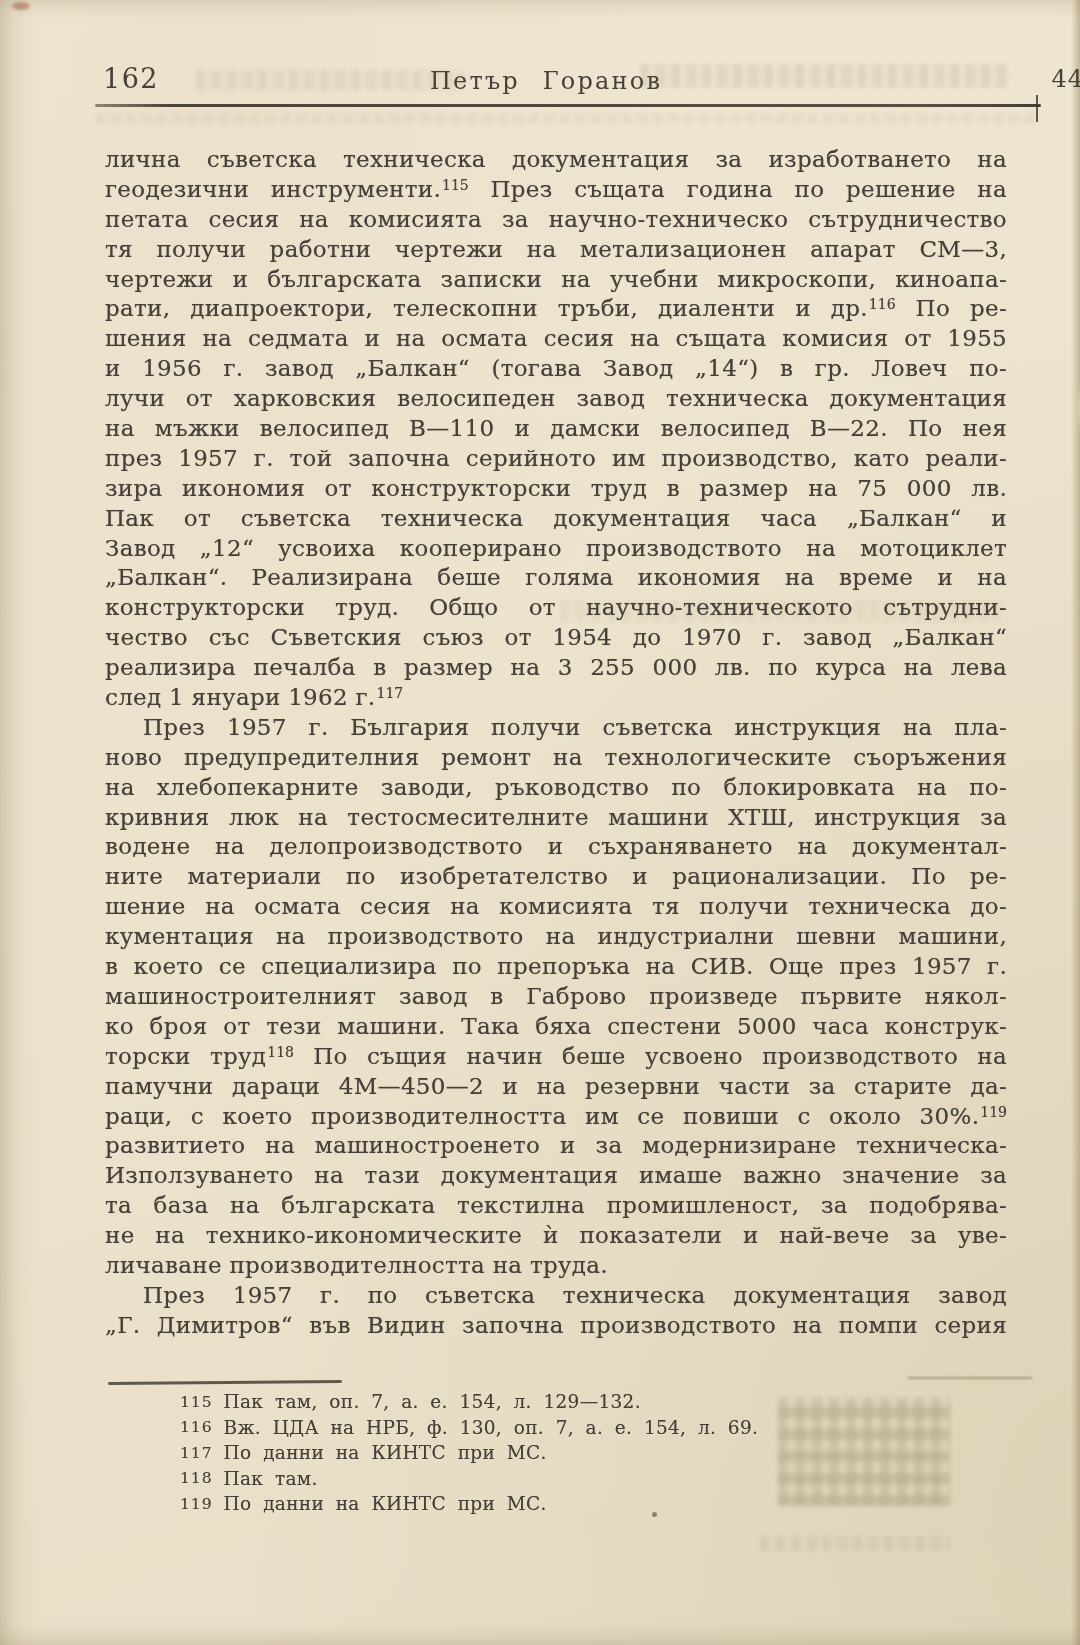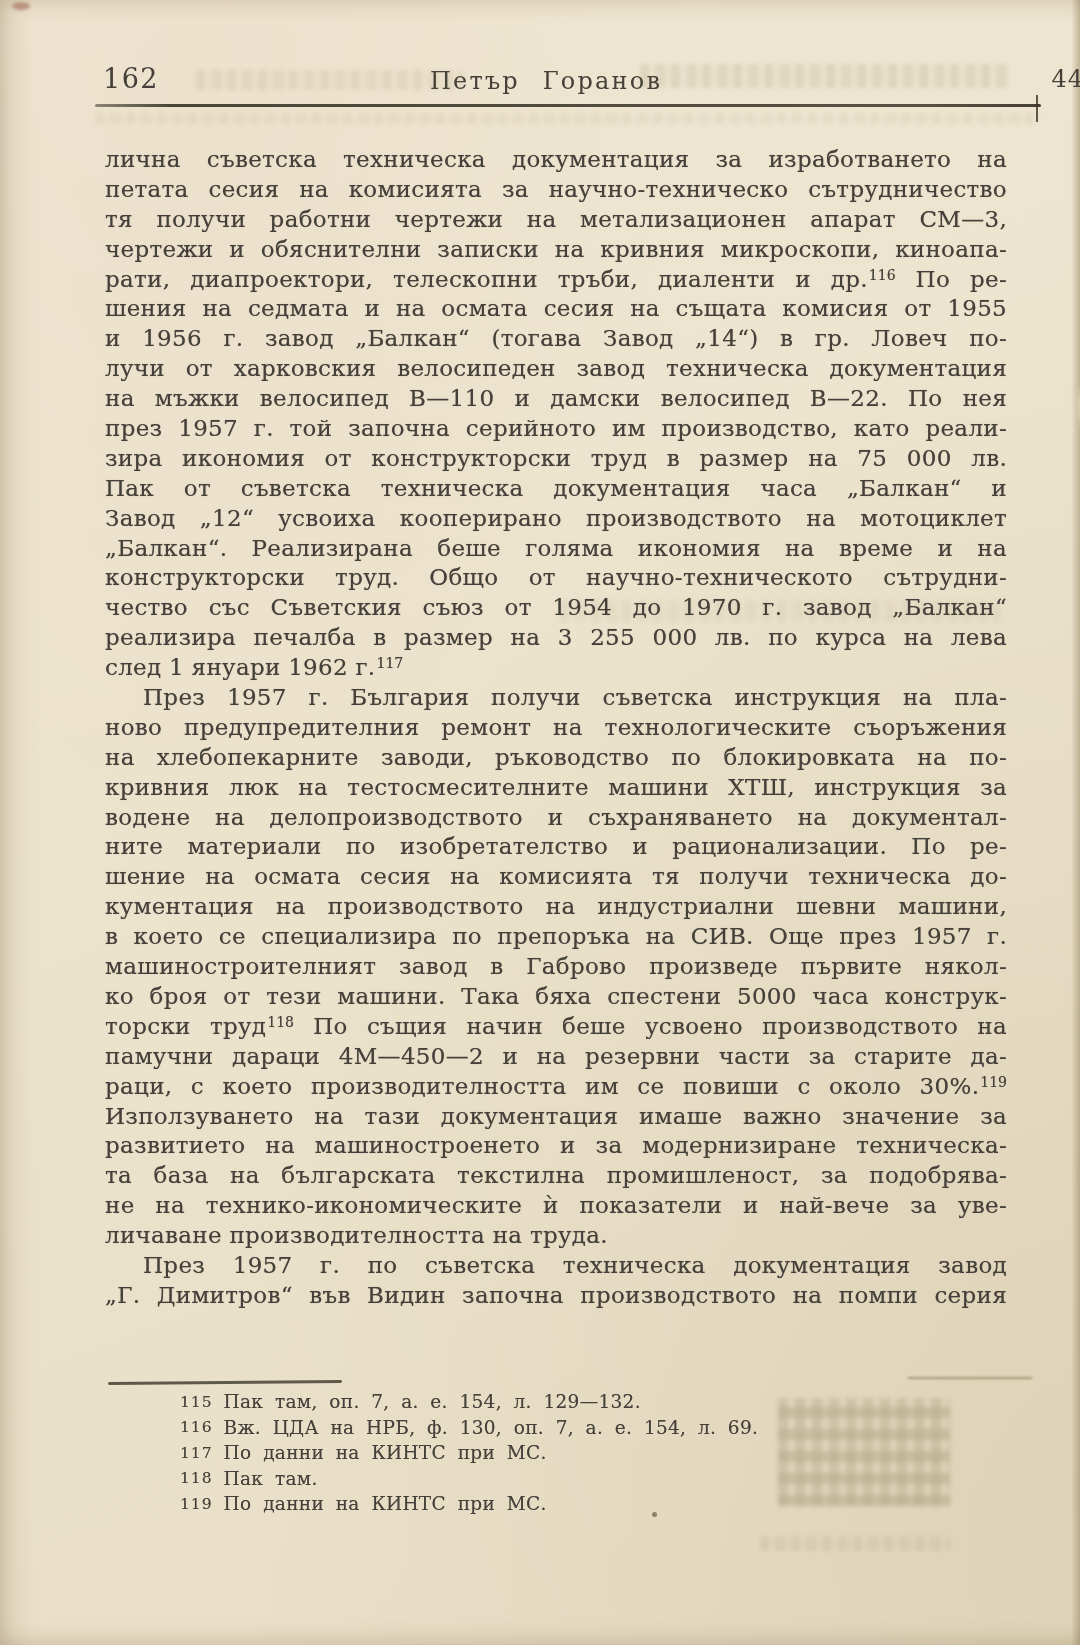--- a/index.html
+++ b/index.html
@@ -121,23 +121,24 @@
 
   <div class="header-rule">
     <div class="rule-tick"></div>
   </div>
 
   <div class="bleed b3"></div>
   <div class="bleed b4"></div>
 
   <main id="body-text">
       <div class="body-line">лична съветска техническа документация за изработването на</div>
+      <div class="body-line">геодезични инструменти.<sup>115</sup> През същата година по решение на</div>
       <div class="body-line">петата сесия на комисията за научно-техническо сътрудничество</div>
       <div class="body-line">тя получи работни чертежи на метализационен апарат СМ—3,</div>
-      <div class="body-line">чертежи и обяснителни записки на кривния микроскопи, киноапа-</div>
+      <div class="body-line">чертежи и българската записки на учебни микроскопи, киноапа-</div>
       <div class="body-line">рати, диапроектори, телескопни тръби, диаленти и др.<sup>116</sup> По ре-</div>
       <div class="body-line">шения на седмата и на осмата сесия на същата комисия от 1955</div>
       <div class="body-line">и 1956 г. завод „Балкан“ (тогава Завод „14“) в гр. Ловеч по-</div>
       <div class="body-line">лучи от харковския велосипеден завод техническа документация</div>
       <div class="body-line">на мъжки велосипед В—110 и дамски велосипед В—22. По нея</div>
       <div class="body-line">през 1957 г. той започна серийното им производство, като реали-</div>
       <div class="body-line">зира икономия от конструкторски труд в размер на 75 000 лв.</div>
       <div class="body-line">Пак от съветска техническа документация часа „Балкан“ и</div>
       <div class="body-line">Завод „12“ усвоиха кооперирано производството на мотоциклет</div>
       <div class="body-line">„Балкан“. Реализирана беше голяма икономия на време и на</div>
@@ -152,22 +153,22 @@
       <div class="body-line">водене на делопроизводството и съхраняването на документал-</div>
       <div class="body-line">ните материали по изобретателство и рационализации. По ре-</div>
       <div class="body-line">шение на осмата сесия на комисията тя получи техническа до-</div>
       <div class="body-line">кументация на производството на индустриални шевни машини,</div>
       <div class="body-line">в което се специализира по препоръка на СИВ. Още през 1957 г.</div>
       <div class="body-line">машиностроителният завод в Габрово произведе първите някол-</div>
       <div class="body-line">ко броя от тези машини. Така бяха спестени 5000 часа конструк-</div>
       <div class="body-line">торски труд<sup>118</sup> По същия начин беше усвоено производството на</div>
       <div class="body-line">памучни дараци 4М—450—2 и на резервни части за старите да-</div>
       <div class="body-line">раци, с което производителността им се повиши с около 30%.<sup>119</sup></div>
+      <div class="body-line">развитието на машиностроенето и за модернизиране техническа-</div>
       <div class="body-line">Използуването на тази документация имаше важно значение за</div>
-      <div class="body-line">развитието на машиностроенето и за модернизиране техническа-</div>
       <div class="body-line">та база на българската текстилна промишленост, за подобрява-</div>
       <div class="body-line">не на технико-икономическите ѝ показатели и най-вече за уве-</div>
       <div class="body-line last">личаване производителността на труда.</div>
       <div class="body-line indent">През 1957 г. по съветска техническа документация завод</div>
       <div class="body-line">„Г. Димитров“ във Видин започна производството на помпи серия</div>
     </main>
 
   <div class="footnote-rule"></div>
   <div id="footnotes">
       <div class="footnote"><span class="fn-num">115</span><span class="fn-text">Пак там, оп. 7, а. е. 154, л. 129—132.</span></div>

